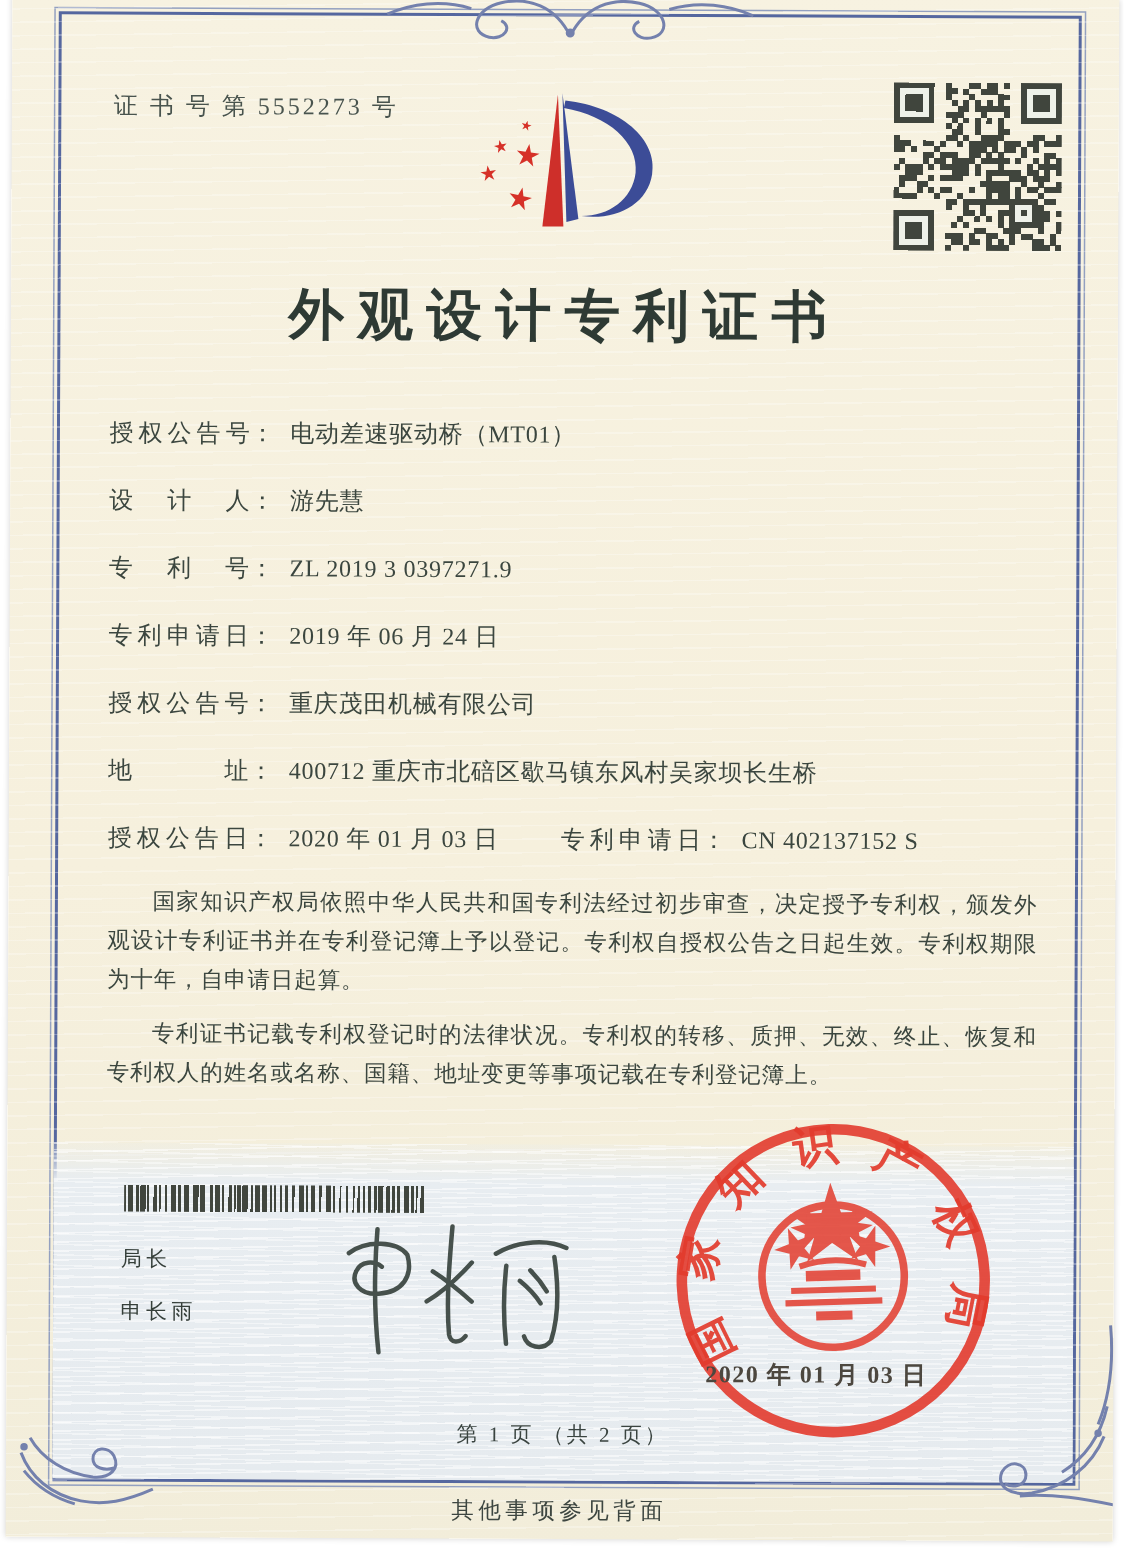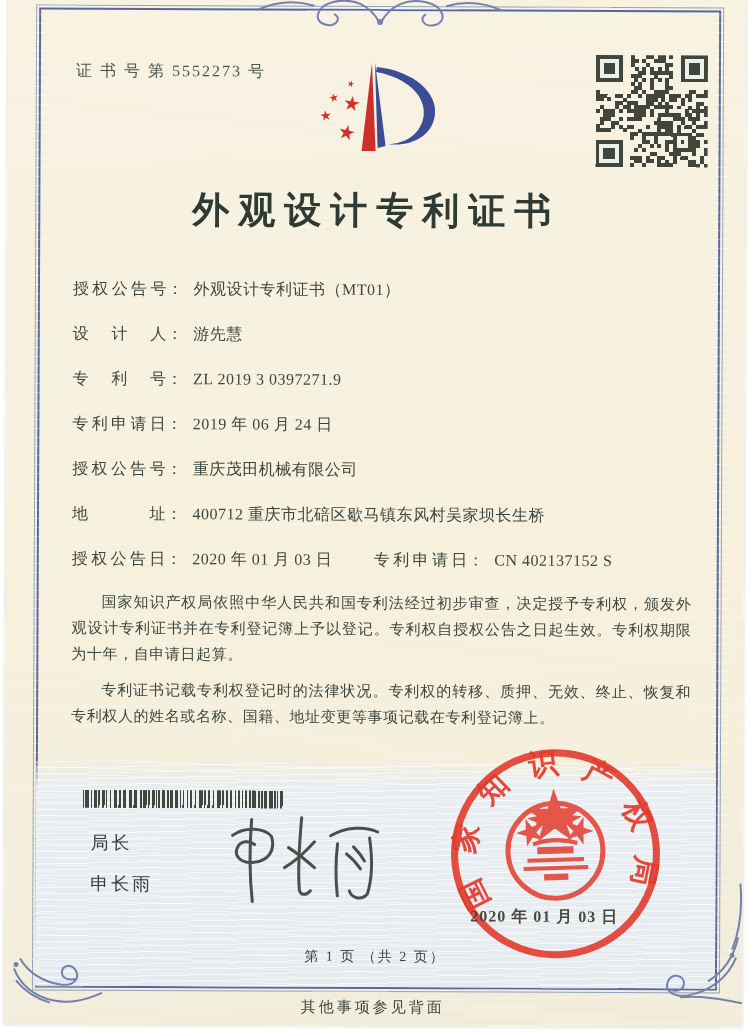--- a/index.html
+++ b/index.html
@@ -48,21 +48,21 @@
   }
   .fields{position:absolute;left:66px;top:282px;width:624px;z-index:2;font-size:16px;}
   .field-row{position:relative;height:24px;margin-bottom:21px;white-space:nowrap;letter-spacing:.5px;}
   .f-label{display:inline-block;width:94px;text-align:justify;text-align-last:justify;vertical-align:top;}
   .f-value{margin-left:10px;}
   .f-second{position:absolute;left:302px;top:0;}
   .paras{position:absolute;left:66px;top:592px;width:620px;z-index:2;
     font-size:15px;line-height:26px;letter-spacing:.6px;text-align:justify;}
   .paras p{margin:0 0 10px 0;text-indent:2em;}
   .barcode{position:absolute;left:78px;top:793px;width:202px;height:18px;z-index:2;}
-  .director{position:absolute;left:86px;top:834px;z-index:2;font-size:18px;letter-spacing:3px;color:#353f3a;}
+  .director{position:absolute;left:76px;top:834px;z-index:2;font-size:14px;letter-spacing:3px;color:#353f3a;}
   .director div{margin-bottom:17px;}
   .signature{position:absolute;left:200px;top:808px;width:200px;height:110px;z-index:2;}
   .seal{position:absolute;left:444px;top:748px;width:214px;height:214px;z-index:3;transform:rotate(-2deg);}
   .issue-date{position:absolute;left:458px;top:908px;width:164px;z-index:4;
     text-align:center;font-size:16px;letter-spacing:1px;color:#4c473f;font-weight:bold;}
   .page-info{position:absolute;left:28px;width:686px;top:950px;z-index:2;
     text-align:center;font-size:14px;letter-spacing:2px;color:#3a4440;}
   .back-note{position:absolute;left:0;width:100%;top:1000px;z-index:2;
     text-align:center;font-size:15px;letter-spacing:3px;color:#3d4641;}
   .top-ornament{position:absolute;left:246px;top:0;width:252px;height:30px;z-index:3;}
@@ -422,21 +422,21 @@
         <rect x="20" y="20" width="5" height="5" fill="#40453d"></rect>
         <rect x="21" y="21" width="3" height="3" fill="#eef1e9"></rect>
         <rect x="22" y="22" width="1" height="1" fill="#40453d"></rect>
       </svg>
   </div>
 
   <div class="title">外观设计专利证书</div>
 
   <div class="fields">
     <div class="field-row">
-      <span class="f-label">授权公告号</span><span>：</span><span class="f-value">外观设计专利证书（MT01）</span>
+      <span class="f-label">授权公告号</span><span>：</span><span class="f-value">电动差速驱动桥（MT01）</span>
     </div>
     <div class="field-row">
       <span class="f-label">设计人</span><span>：</span><span class="f-value">游先慧</span>
     </div>
     <div class="field-row">
       <span class="f-label">专利号</span><span>：</span><span class="f-value">ZL 2019 3 0397271.9</span>
     </div>
     <div class="field-row">
       <span class="f-label">专利申请日</span><span>：</span><span class="f-value">2019 年 06 月 24 日</span>
     </div>

